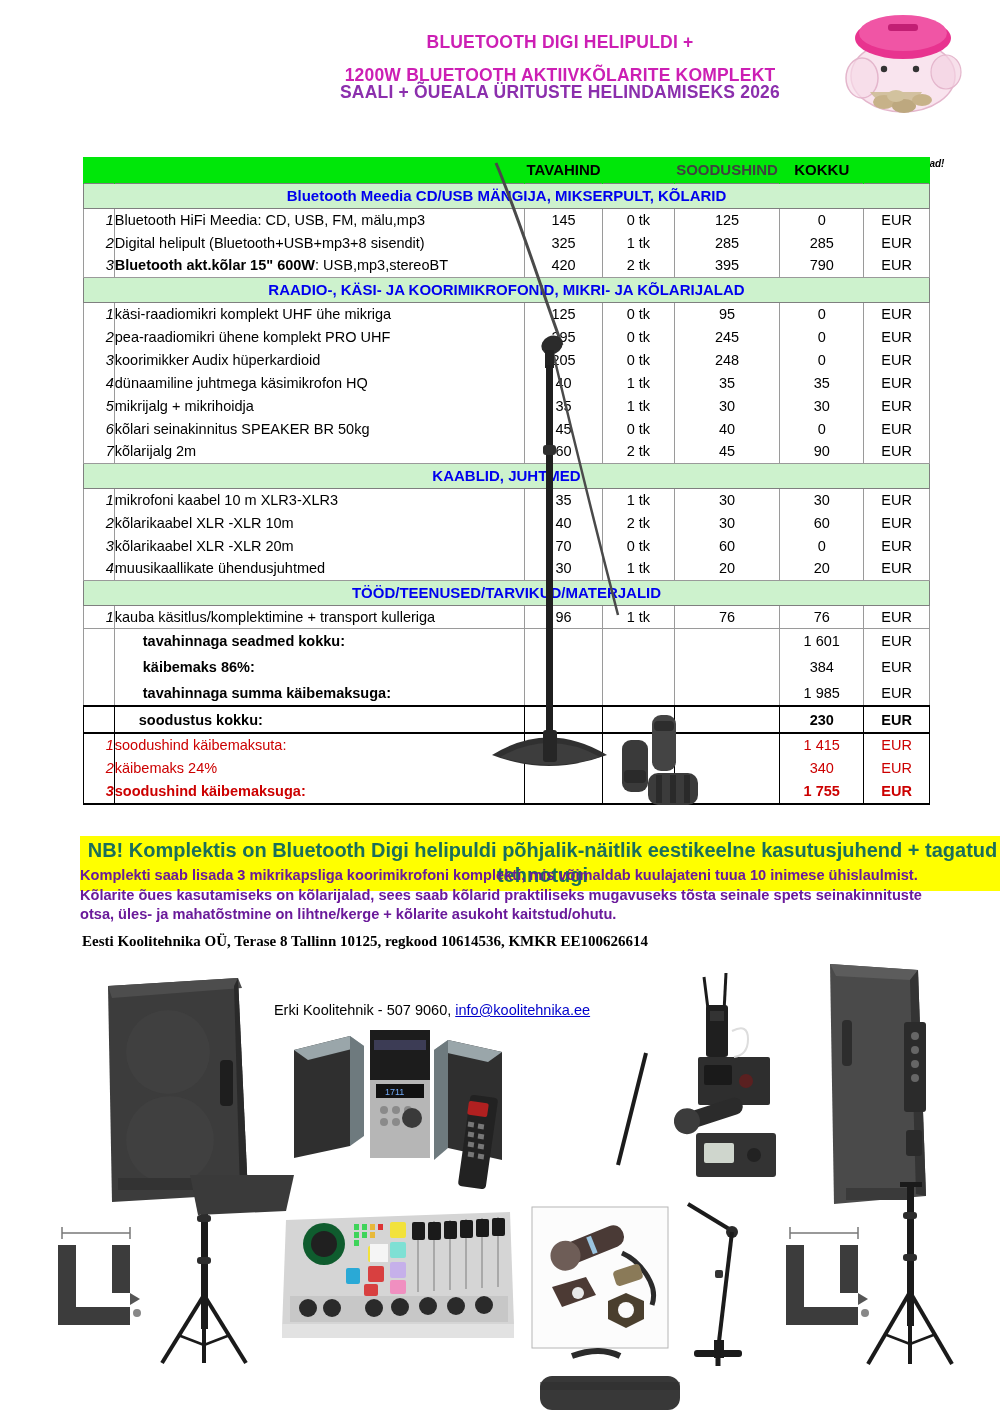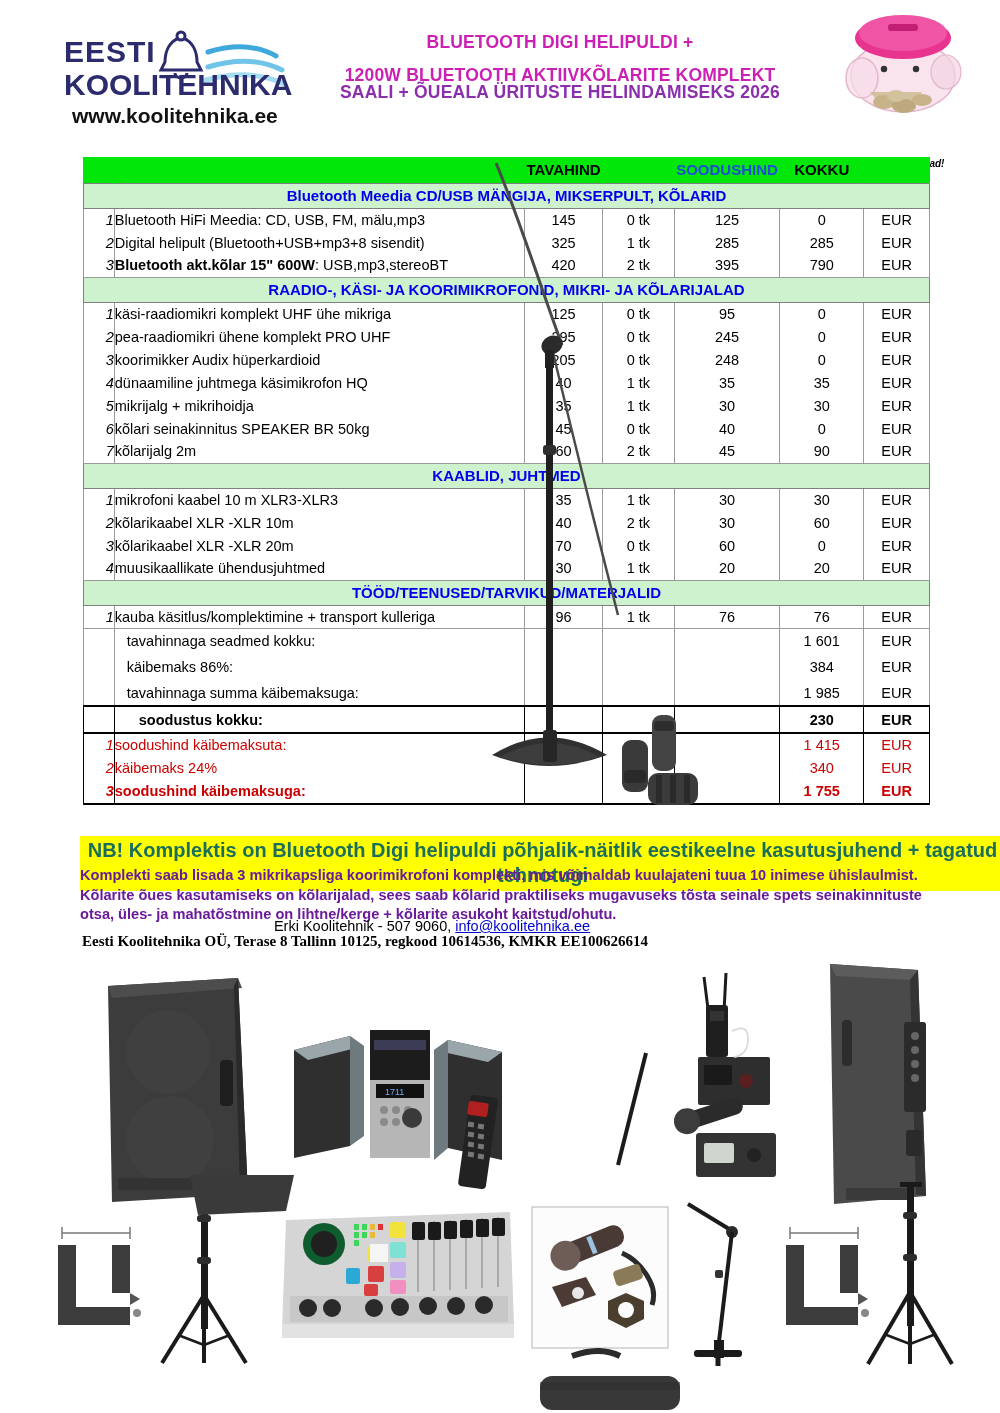--- a/index.html
+++ b/index.html
@@ -84,21 +84,21 @@
   .r-head td {
     background: #00e709;
     height: 26px;
     font-weight: bold;
     font-size: 15px;
     text-align: center;
     border-left: 1px solid #00e709;
     border-right: 1px solid #00e709;
   }
   .r-head td.blank { background: #00e709; }
-  .hd-red { color: #1d4ed8; }
+  .hd-red { color: #404040; }
   .r-section td {
     background: #cdf2cd;
     height: 25px;
     text-align: center;
     color: #0000ee;
     font-weight: bold;
     font-size: 15px;
     border-top: 1px solid #7f7f7f;
     border-bottom: 1px solid #7f7f7f;
     border-left: 1px solid #7f7f7f;
@@ -131,21 +131,21 @@
   td.c-sood { width: 85px; text-align: center; }
   td.c-kokku{ width: 82px; text-align: center; }
   td.c-cur  { width: 64px; text-align: center; }
 
   .r-sum td {
     height: 26px;
     background: #ffffff;
     border-left: 1px solid #9a9a9a;
     border-right: 1px solid #9a9a9a;
   }
-  .r-sum td.c-desc { padding-left: 12px; }
+  .r-sum td.c-desc { padding-left: 28px; font-weight: bold; }
   .sum-top td { border-top: 1px solid #9a9a9a; }
 
   .r-discount td {
     height: 27px;
     background: #ffffff;
     font-weight: bold;
     border-top: 2px solid #000;
     border-bottom: 2px solid #000;
     border-left: 1px solid #000;
     border-right: 1px solid #000;
@@ -205,57 +205,40 @@
     left: 82px;
     top: 933px;
     font-size: 15px;
     font-weight: bold;
     color: #000;
     font-family: Liberation Serif, serif;
   }
   .contact-line {
     position: absolute;
     left: 82px;
-    top: 918px;
+    top: 1002px;
     width: 700px;
     text-align: center;
     font-size: 14.5px;
     color: #000;
   }
   .contact-line a {
     color: #0000cc;
     text-decoration: underline;
   }
 
   
   .photos { position: absolute; left: 0; top: 960px; width: 1000px; height: 453px; }
   .ph { position: absolute; }
 </style>
 </head>
 <body>
 
 <div class="header">
 
-  <div class="logo-block">
-    <svg class="logo-svg" width="235" height="108" viewBox="0 0 235 108">
-
-      <path d="M150 30 Q190 18 218 34" stroke="#3fa9dd" stroke-width="5" fill="none" stroke-linecap="round"></path>
-      <path d="M150 45 Q192 32 224 48" stroke="#6fc4e8" stroke-width="5" fill="none" stroke-linecap="round"></path>
-      <path d="M148 58 Q194 46 226 62" stroke="#a6dcf2" stroke-width="5" fill="none" stroke-linecap="round"></path>
-
-      <g transform="translate(103,10)">
-        <path d="M18 6 C8 10 4 20 4 30 L0 38 L40 38 L36 30 C36 20 32 10 22 6 Z" fill="#ffffff" stroke="#2b2b6e" stroke-width="3"></path>
-        <circle cx="20" cy="4" r="4" fill="#ffffff" stroke="#2b2b6e" stroke-width="3"></circle>
-        <path d="M14 41 a6 5 0 0 0 12 0" fill="#ffffff" stroke="#2b2b6e" stroke-width="3"></path>
-      </g>
-      <text x="6" y="40" font-family="Liberation Sans, sans-serif" font-size="30" font-weight="bold" fill="#2b2b6e" letter-spacing="1">EESTI</text>
-      <text x="6" y="73" font-family="Liberation Sans, sans-serif" font-size="30" font-weight="bold" fill="#2b2b6e" letter-spacing="0">KOOLITEHNIKA</text>
-      <text x="14" y="101" font-family="Liberation Sans, sans-serif" font-size="21" font-weight="bold" fill="#111111">www.koolitehnika.ee</text>
-    </svg>
-  </div>
 
   <div class="title-block">
     <div class="title-line title-1">BLUETOOTH DIGI HELIPULDI +</div>
     <div class="title-line title-2">1200W BLUETOOTH AKTIIVKÕLARITE KOMPLEKT</div>
     <div class="title-line title-3">SAALI + ÕUEALA ÜRITUSTE HELINDAMISEKS 2026</div>
   </div>
 
   <div class="piggy-block">
     <svg width="170" height="112" viewBox="0 0 170 112">
       <ellipse cx="85" cy="68" rx="52" ry="36" fill="#f7dbe8" fill-opacity="0.75" stroke="#e4b6cc" stroke-width="1.5"></ellipse>

